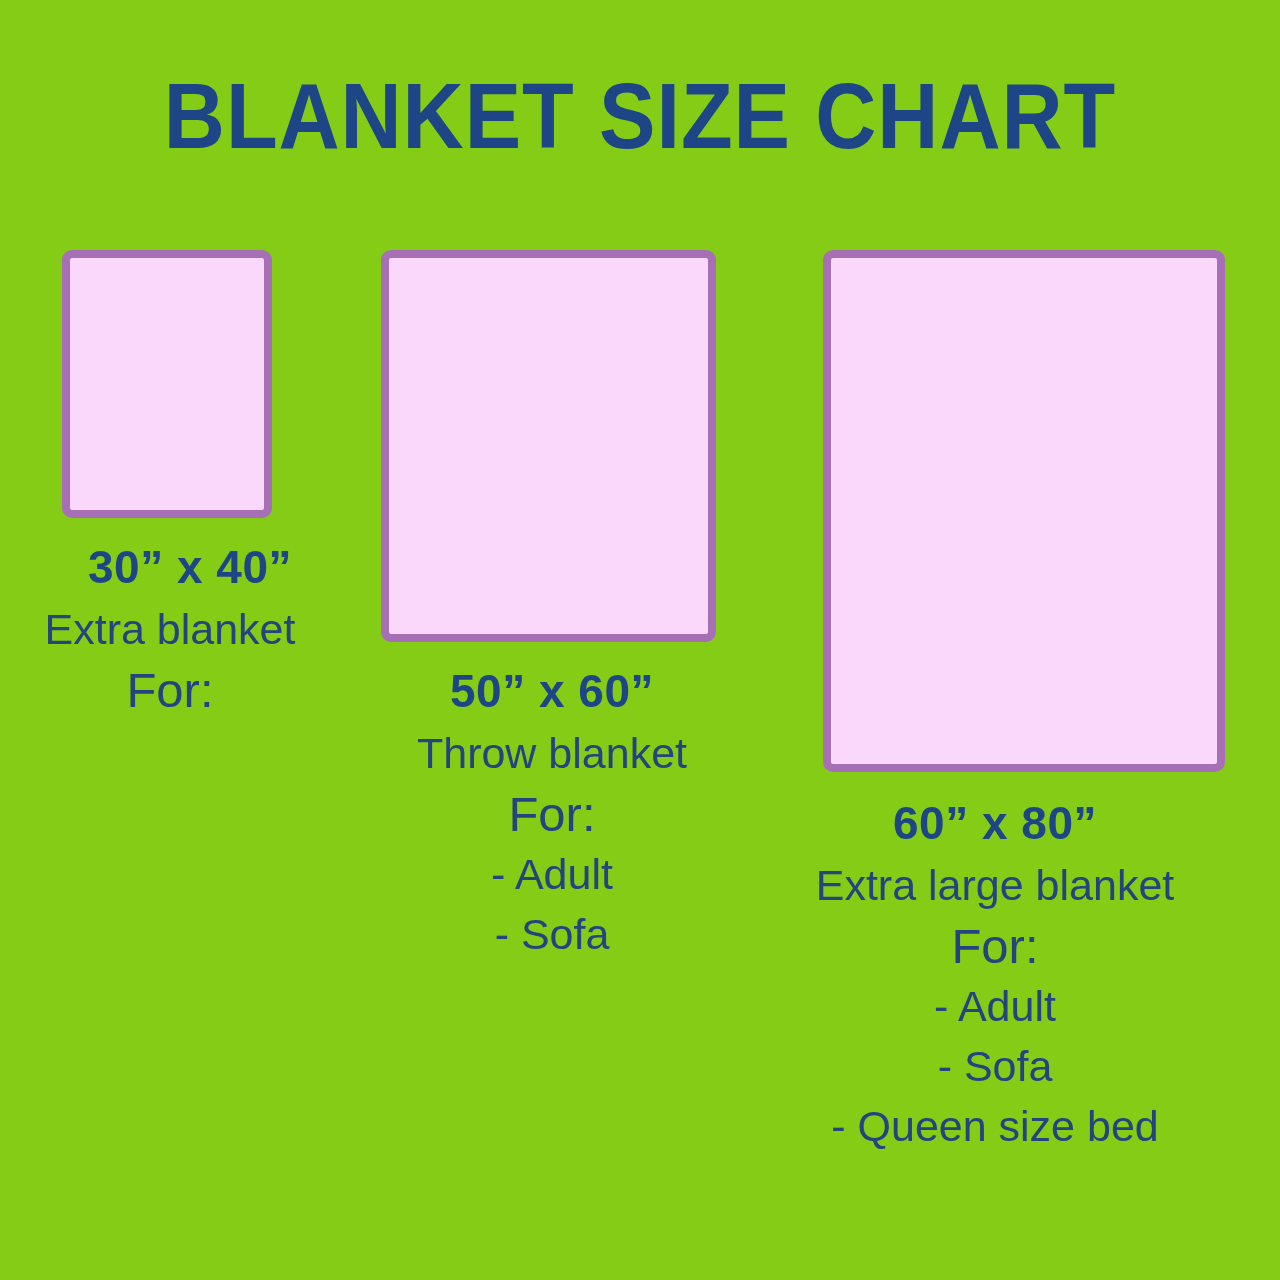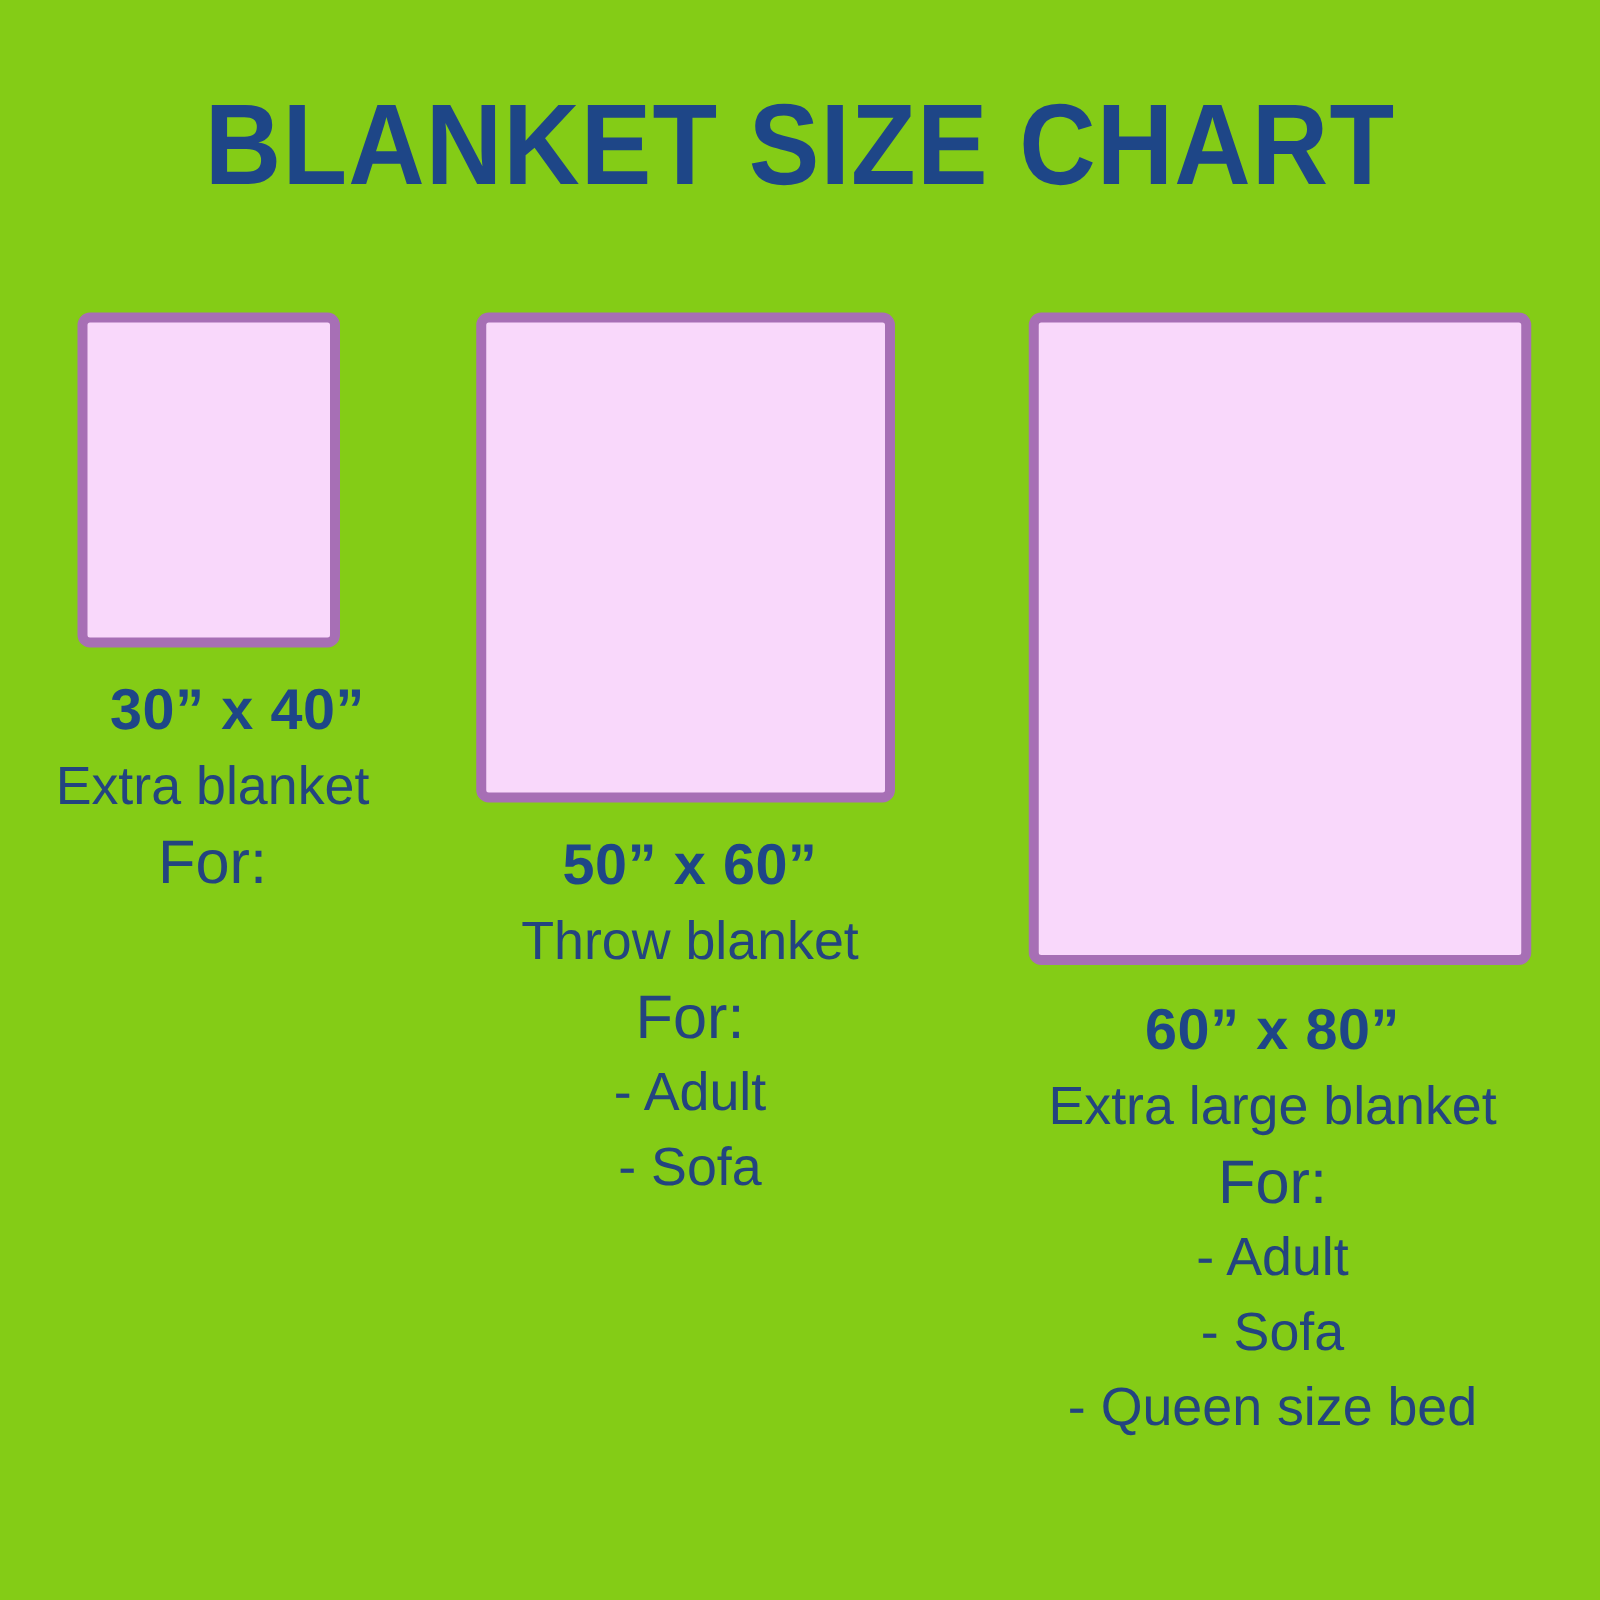--- a/index.html
+++ b/index.html
@@ -57,21 +57,21 @@
 
   .caption-block {
     position: absolute;
     text-align: center;
     color: #23447f;
     font-family: "Liberation Sans", sans-serif;
   }
 
   #caption-small  { left: 0px;   top: 536px; width: 340px; }
   #caption-throw  { left: 362px; top: 660px; width: 380px; }
-  #caption-xlarge { left: 792px; top: 792px; width: 452px; }
+  #caption-xlarge { left: 769px; top: 792px; width: 452px; }
 
   .dim {
     font-weight: bold;
     font-size: 46px;
     line-height: 62px;
     letter-spacing: 0.5px;
     color: #1e4687;
     white-space: nowrap;
   }
 

